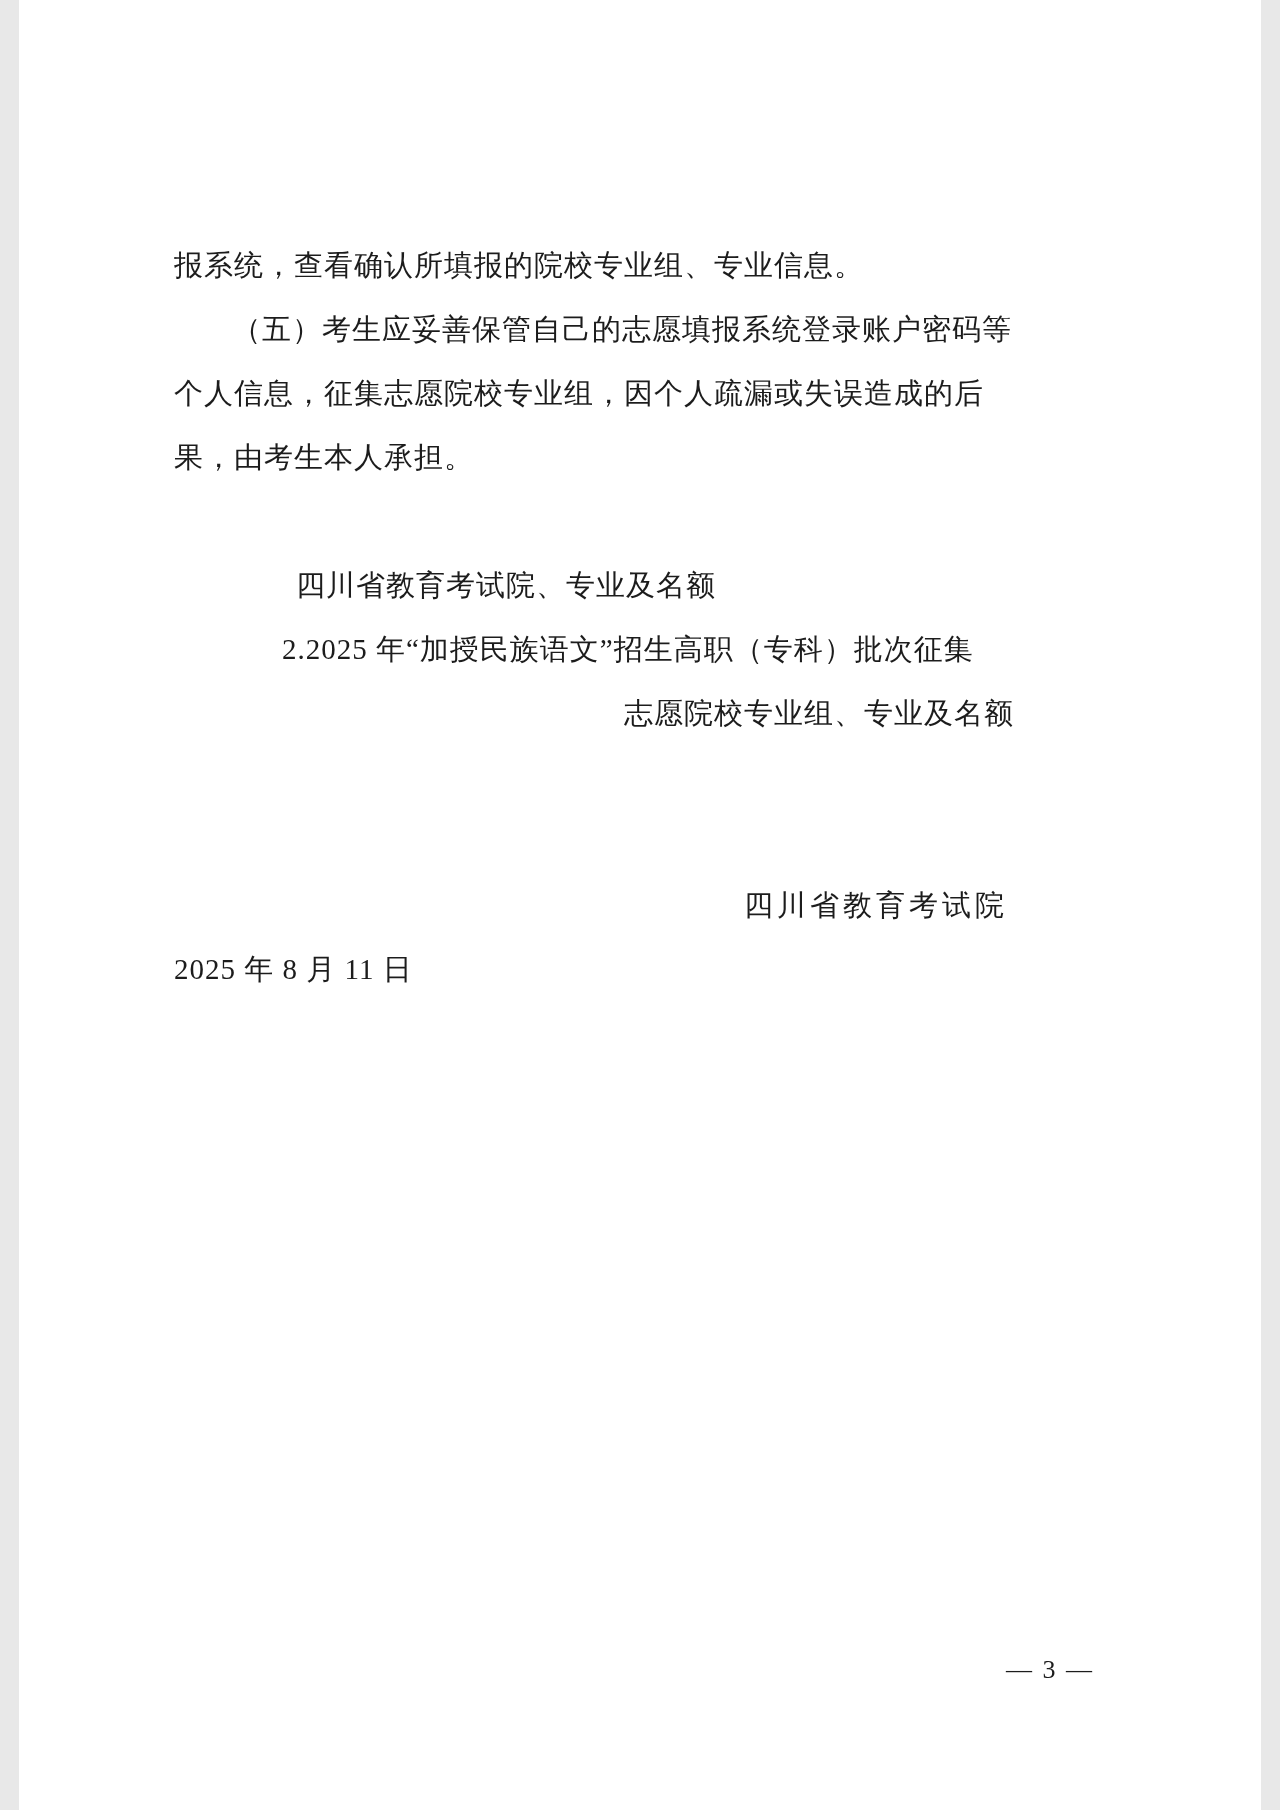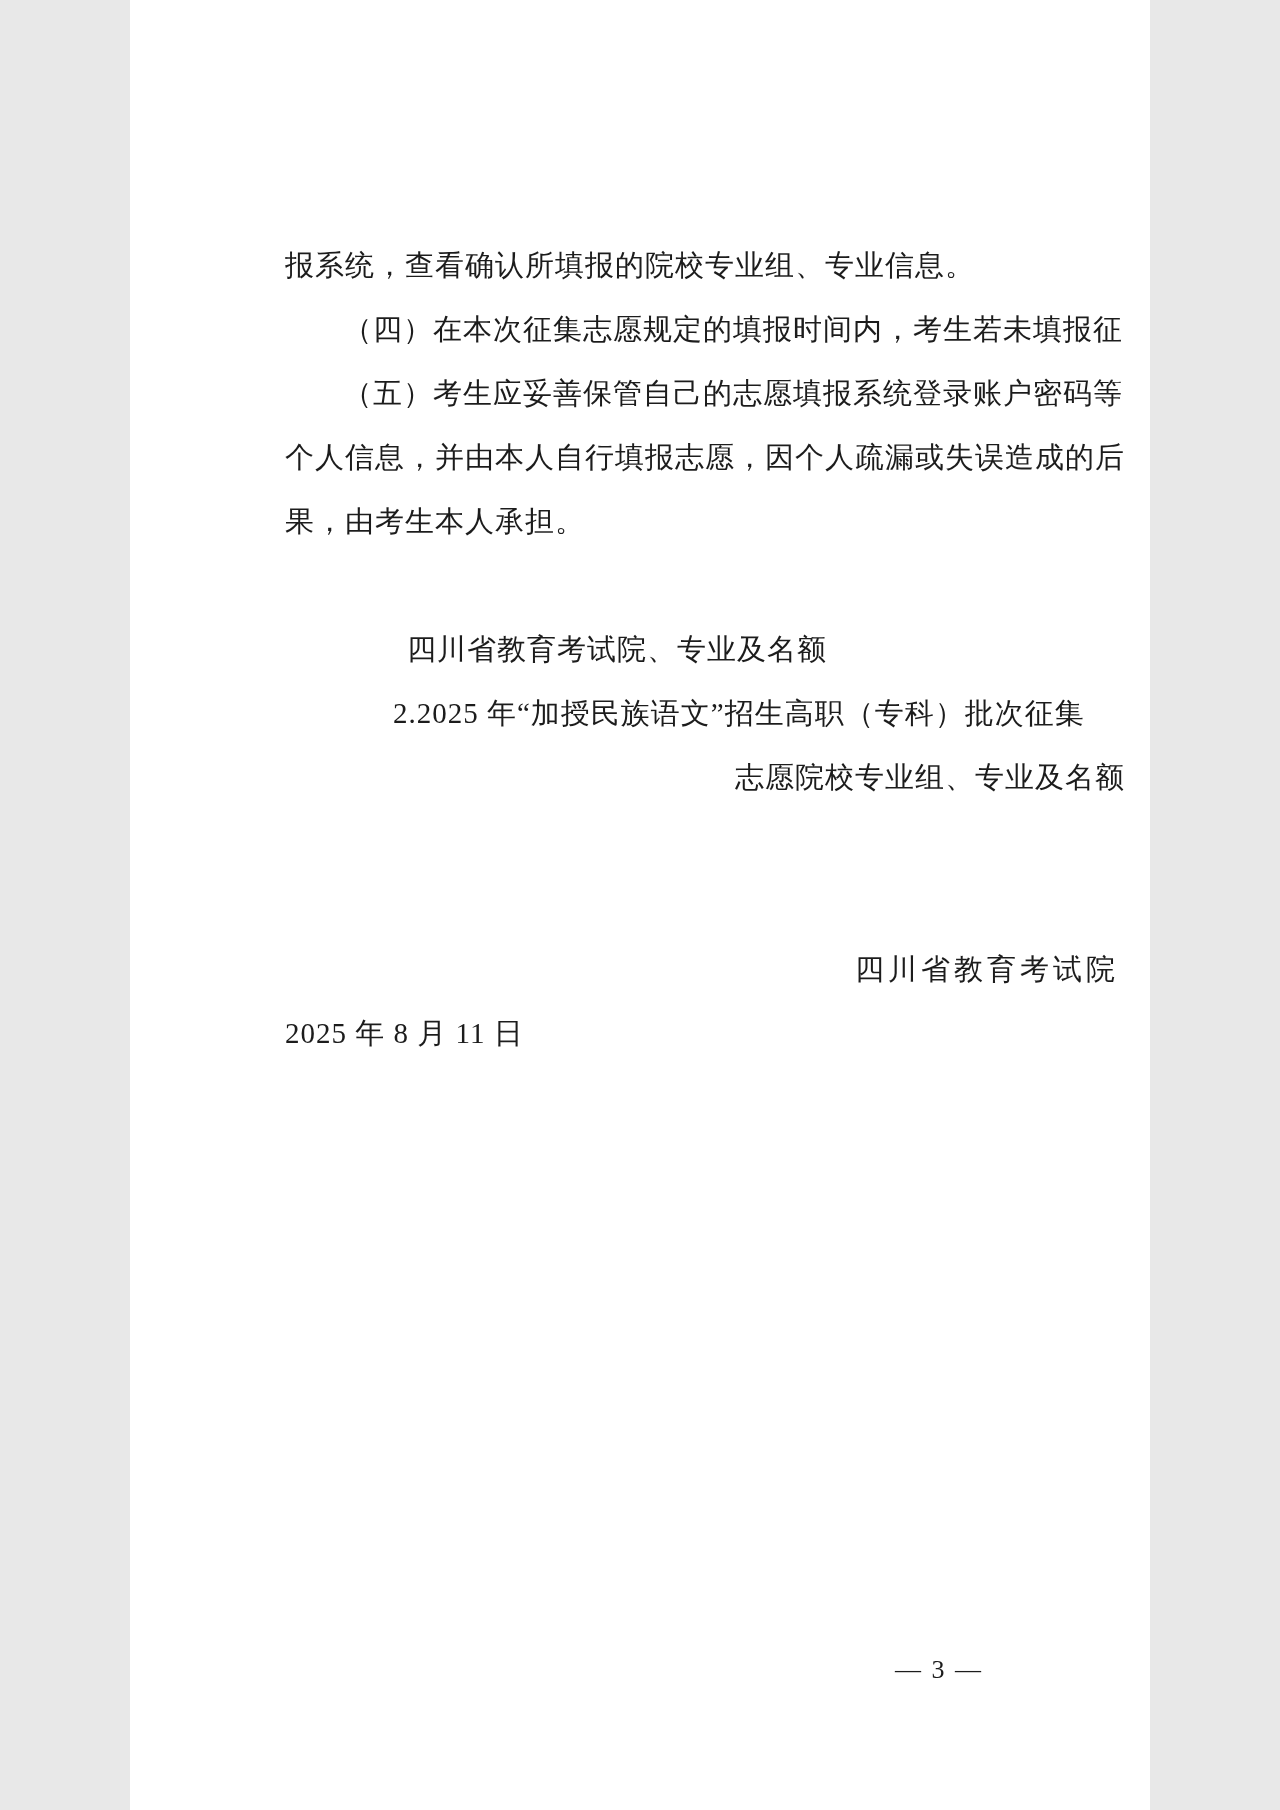--- a/index.html
+++ b/index.html
@@ -2,21 +2,21 @@
 <html><head>
 <meta charset="utf-8">
 <style>
   html, body {
     margin: 0;
     padding: 0;
     background: #e8e8e8;
   }
   .page {
     position: relative;
-    width: 1020px;
+    width: 1242px;
     height: 1810px;
     margin: 0 auto;
     background: #ffffff;
     color: #1c1c1c;
     font-family: "Liberation Serif", "DejaVu Serif", serif;
     overflow: hidden;
   }
   .content {
     position: absolute;
     left: 155px;
@@ -58,23 +58,22 @@
     letter-spacing: 2px;
     color: #1c1c1c;
   }
 </style>
 </head>
 <body>
 
 <div class="page">
   <main class="content">
     <p class="line">报系统，查看确认所填报的院校专业组、专业信息。</p>
-    <p class="line indent-2em">（四）在本次征集志愿规定的填报时间内，考生若未填报征</p>
     <p class="line indent-2em">（五）考生应妥善保管自己的志愿填报系统登录账户密码等</p>
-    <p class="line">个人信息，并由本人自行填报志愿，因个人疏漏或失误造成的后</p>
+    <p class="line">个人信息，征集志愿院校专业组，因个人疏漏或失误造成的后</p>
     <p class="line">果，由考生本人承担。</p>
 
     <div class="line spacer"></div>
 
     <p class="line att-cont1">四川省教育考试院、专业及名额</p>
     <p class="line att-item2">2.2025 年“加授民族语文”招生高职（专科）批次征集</p>
     <p class="line att-cont2">志愿院校专业组、专业及名额</p>
 
     <div class="line spacer"></div>
     <div class="line spacer"></div>

